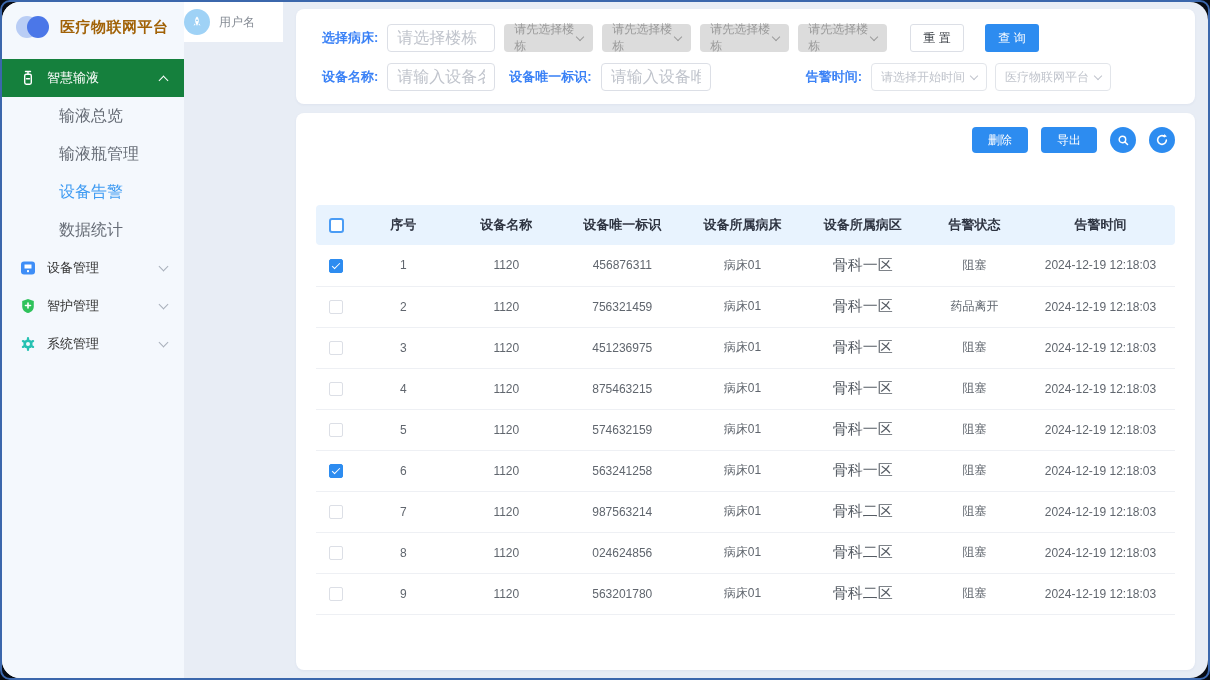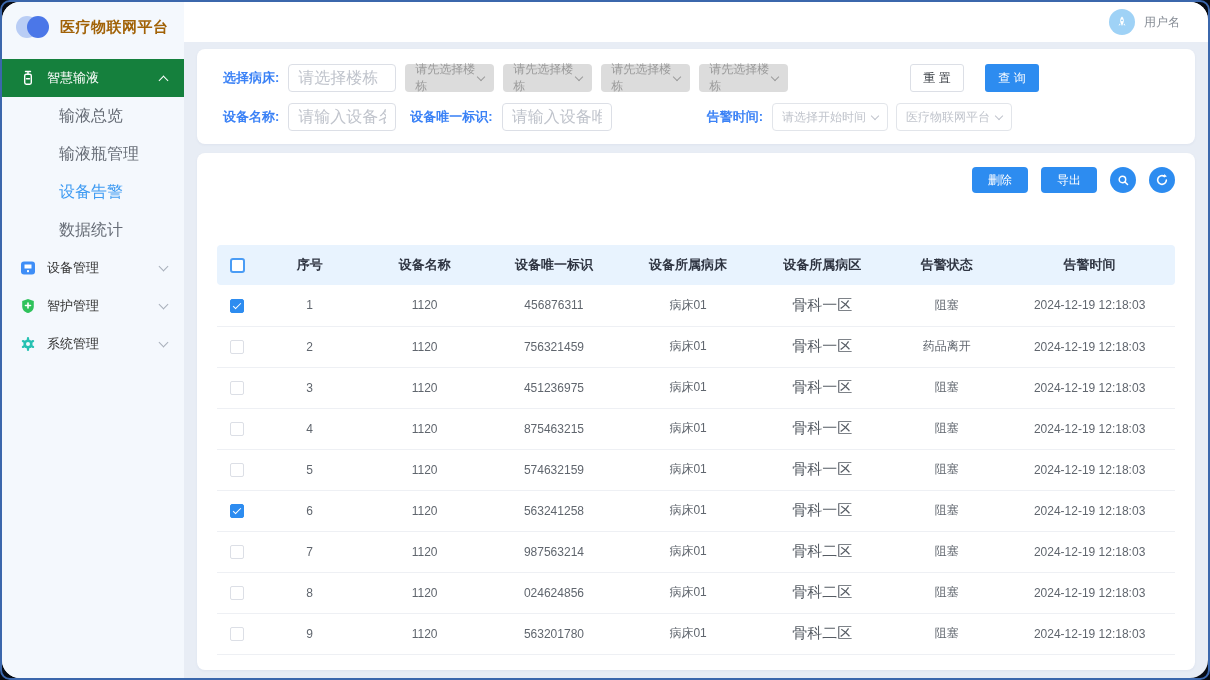--- a/index.html
+++ b/index.html
@@ -18,21 +18,21 @@
   .nav-item{height:38px;display:flex;align-items:center;gap:11px;padding:0 17px 0 18px;font-size:13px;color:#333;cursor:pointer;}
   .nav-item .label{flex:1;}
   .nav-item.active{background:#15803d;color:#fff;}
   .icon16{width:16px;height:16px;display:inline-flex;align-items:center;justify-content:center;flex:none;}
   .chev{width:7px;height:7px;border-right:1.5px solid #a9b0bb;border-bottom:1.5px solid #a9b0bb;transform:rotate(45deg);margin-top:-3px;flex:none;}
   .chev.up{transform:rotate(-135deg);margin-top:4px;border-color:#fff;}
   .sub-item{height:38px;line-height:38px;padding-left:57px;font-size:16px;color:#666c76;cursor:pointer;}
   .sub-item.active{color:#3f9bf2;}
 
   
-  .main{flex:1;display:flex;flex-direction:column;min-width:0;}
+  .main{flex:1;display:flex;flex-direction:row;min-width:0;}
   .topbar{height:40px;min-height:40px;background:#fff;display:flex;align-items:center;justify-content:flex-end;gap:9px;padding-right:28px;}
   .avatar{width:26px;height:26px;border-radius:50%;background:#9fd2f6;display:flex;align-items:center;justify-content:center;cursor:pointer;flex:none;}
   .username{font-size:12px;color:#858b94;cursor:pointer;}
   .content{flex:1;padding:7px 13px 8px;display:flex;flex-direction:column;overflow:hidden;}
   .card{background:#fff;border-radius:8px;box-shadow:0 1px 3px rgba(30,60,120,.05);}
 
   
   .filter-card{padding:15px 26px 13px;}
   .frow{display:flex;align-items:center;}
   .frow + .frow{margin-top:11px;}

